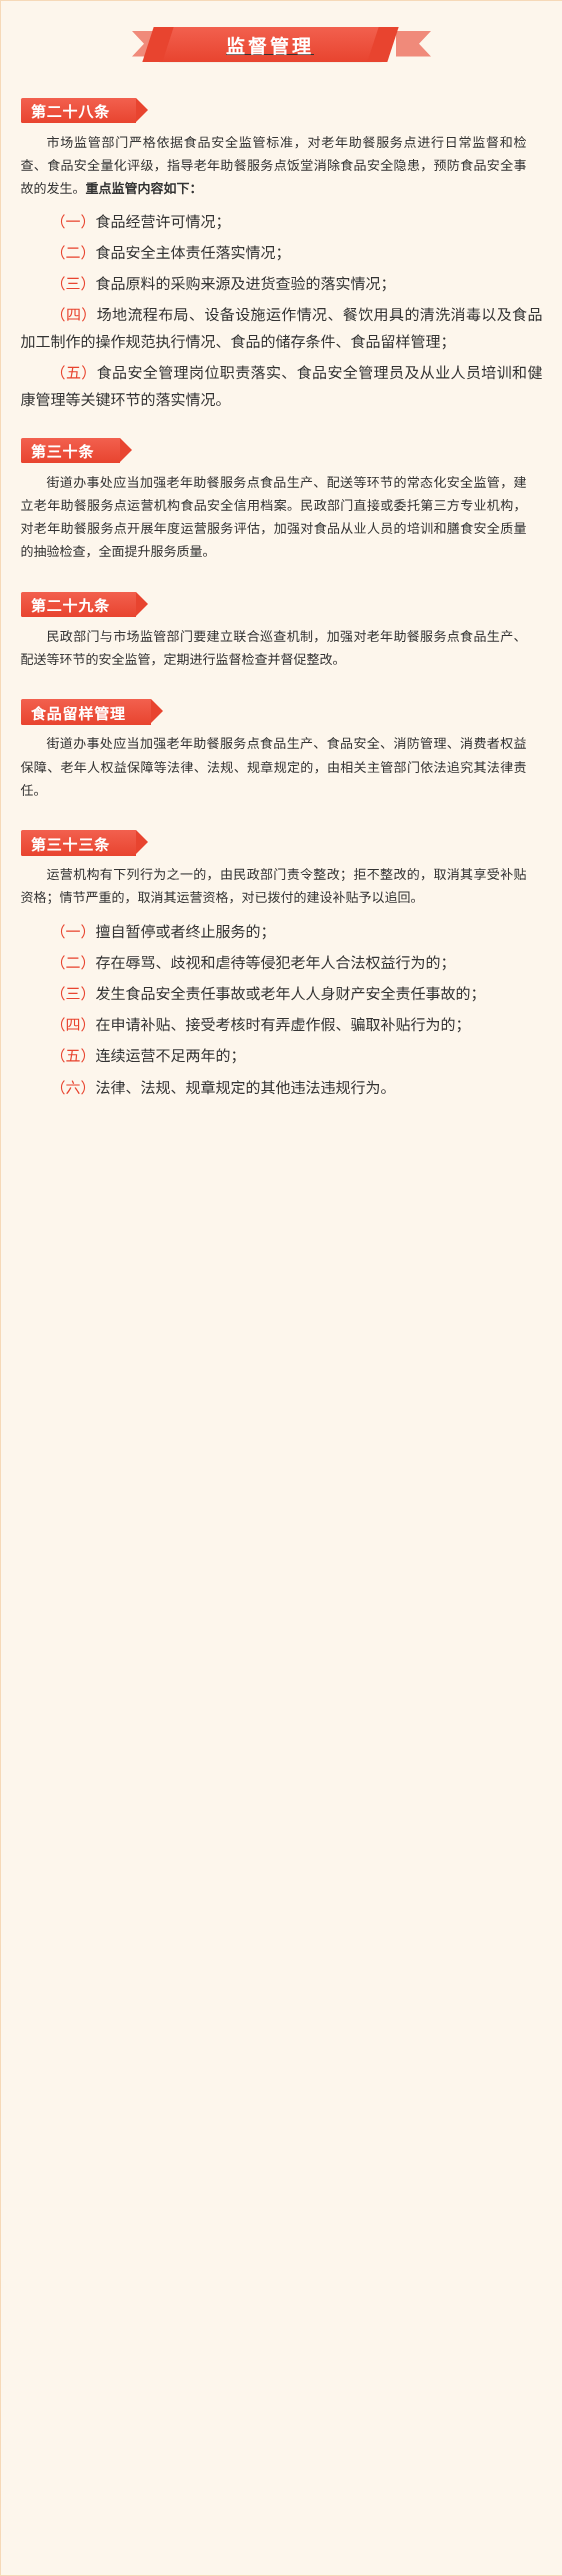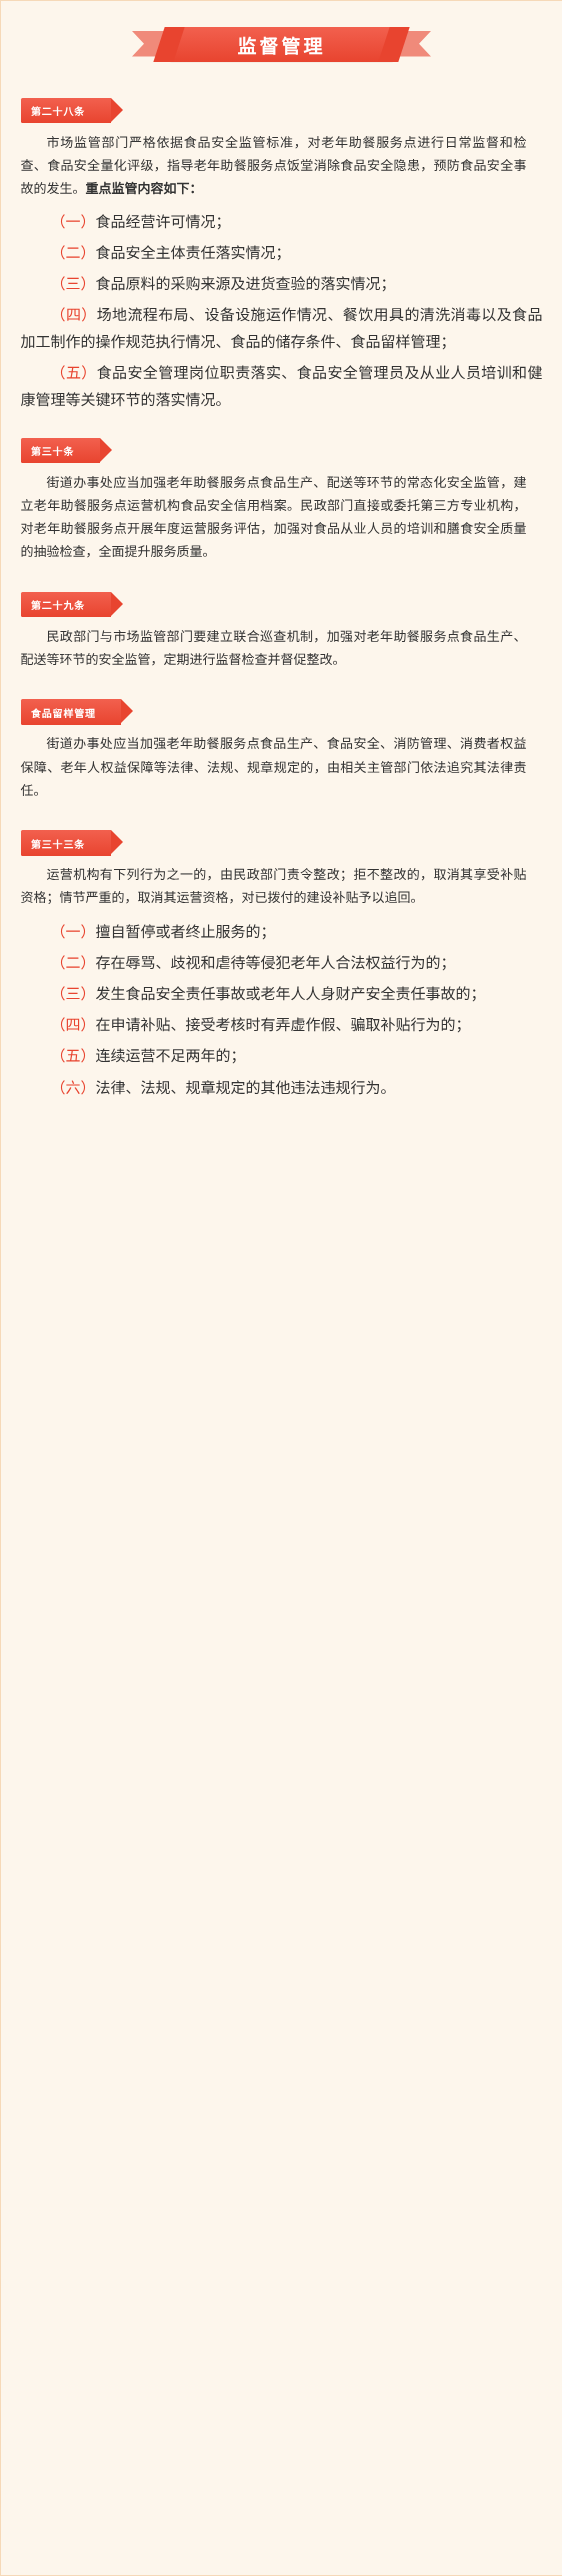--- a/index.html
+++ b/index.html
@@ -24,23 +24,23 @@
   
   .banner-wrap {
     padding: 25.5px 0 16.5px 0;
     display: flex;
     justify-content: center;
   }
   .banner {
     position: relative;
     display: flex;
     align-items: center;
-    justify-content: center;
     width: 248px;
     height: 35px;
+    text-decoration: underline;
   }
   .banner .ribbon-left,
   .banner .ribbon-right {
     position: absolute;
     top: 4.5px;
     width: 35px;
     height: 25.5px;
     background: #f08a7a;
   }
   .banner .ribbon-left {
@@ -98,21 +98,21 @@
     height: 25.5px;
   }
   .sec-head .tag {
     position: relative;
     display: flex;
     align-items: center;
     height: 25.5px;
     padding: 0 25.5px 0 10.5px;
     background: linear-gradient(180deg, #f2604e 0%, #e8442f 100%);
     color: #ffffff;
-    font-size: 10px;
+    font-size: 15px;
     font-weight: bold;
     letter-spacing: 0.8px;
     border-radius: 1.5px 0 0 1.5px;
   }
   .sec-head .tag::after {
     content: "";
     position: absolute;
     right: -12px;
     top: 0;
     border-top: 12.8px solid transparent;

